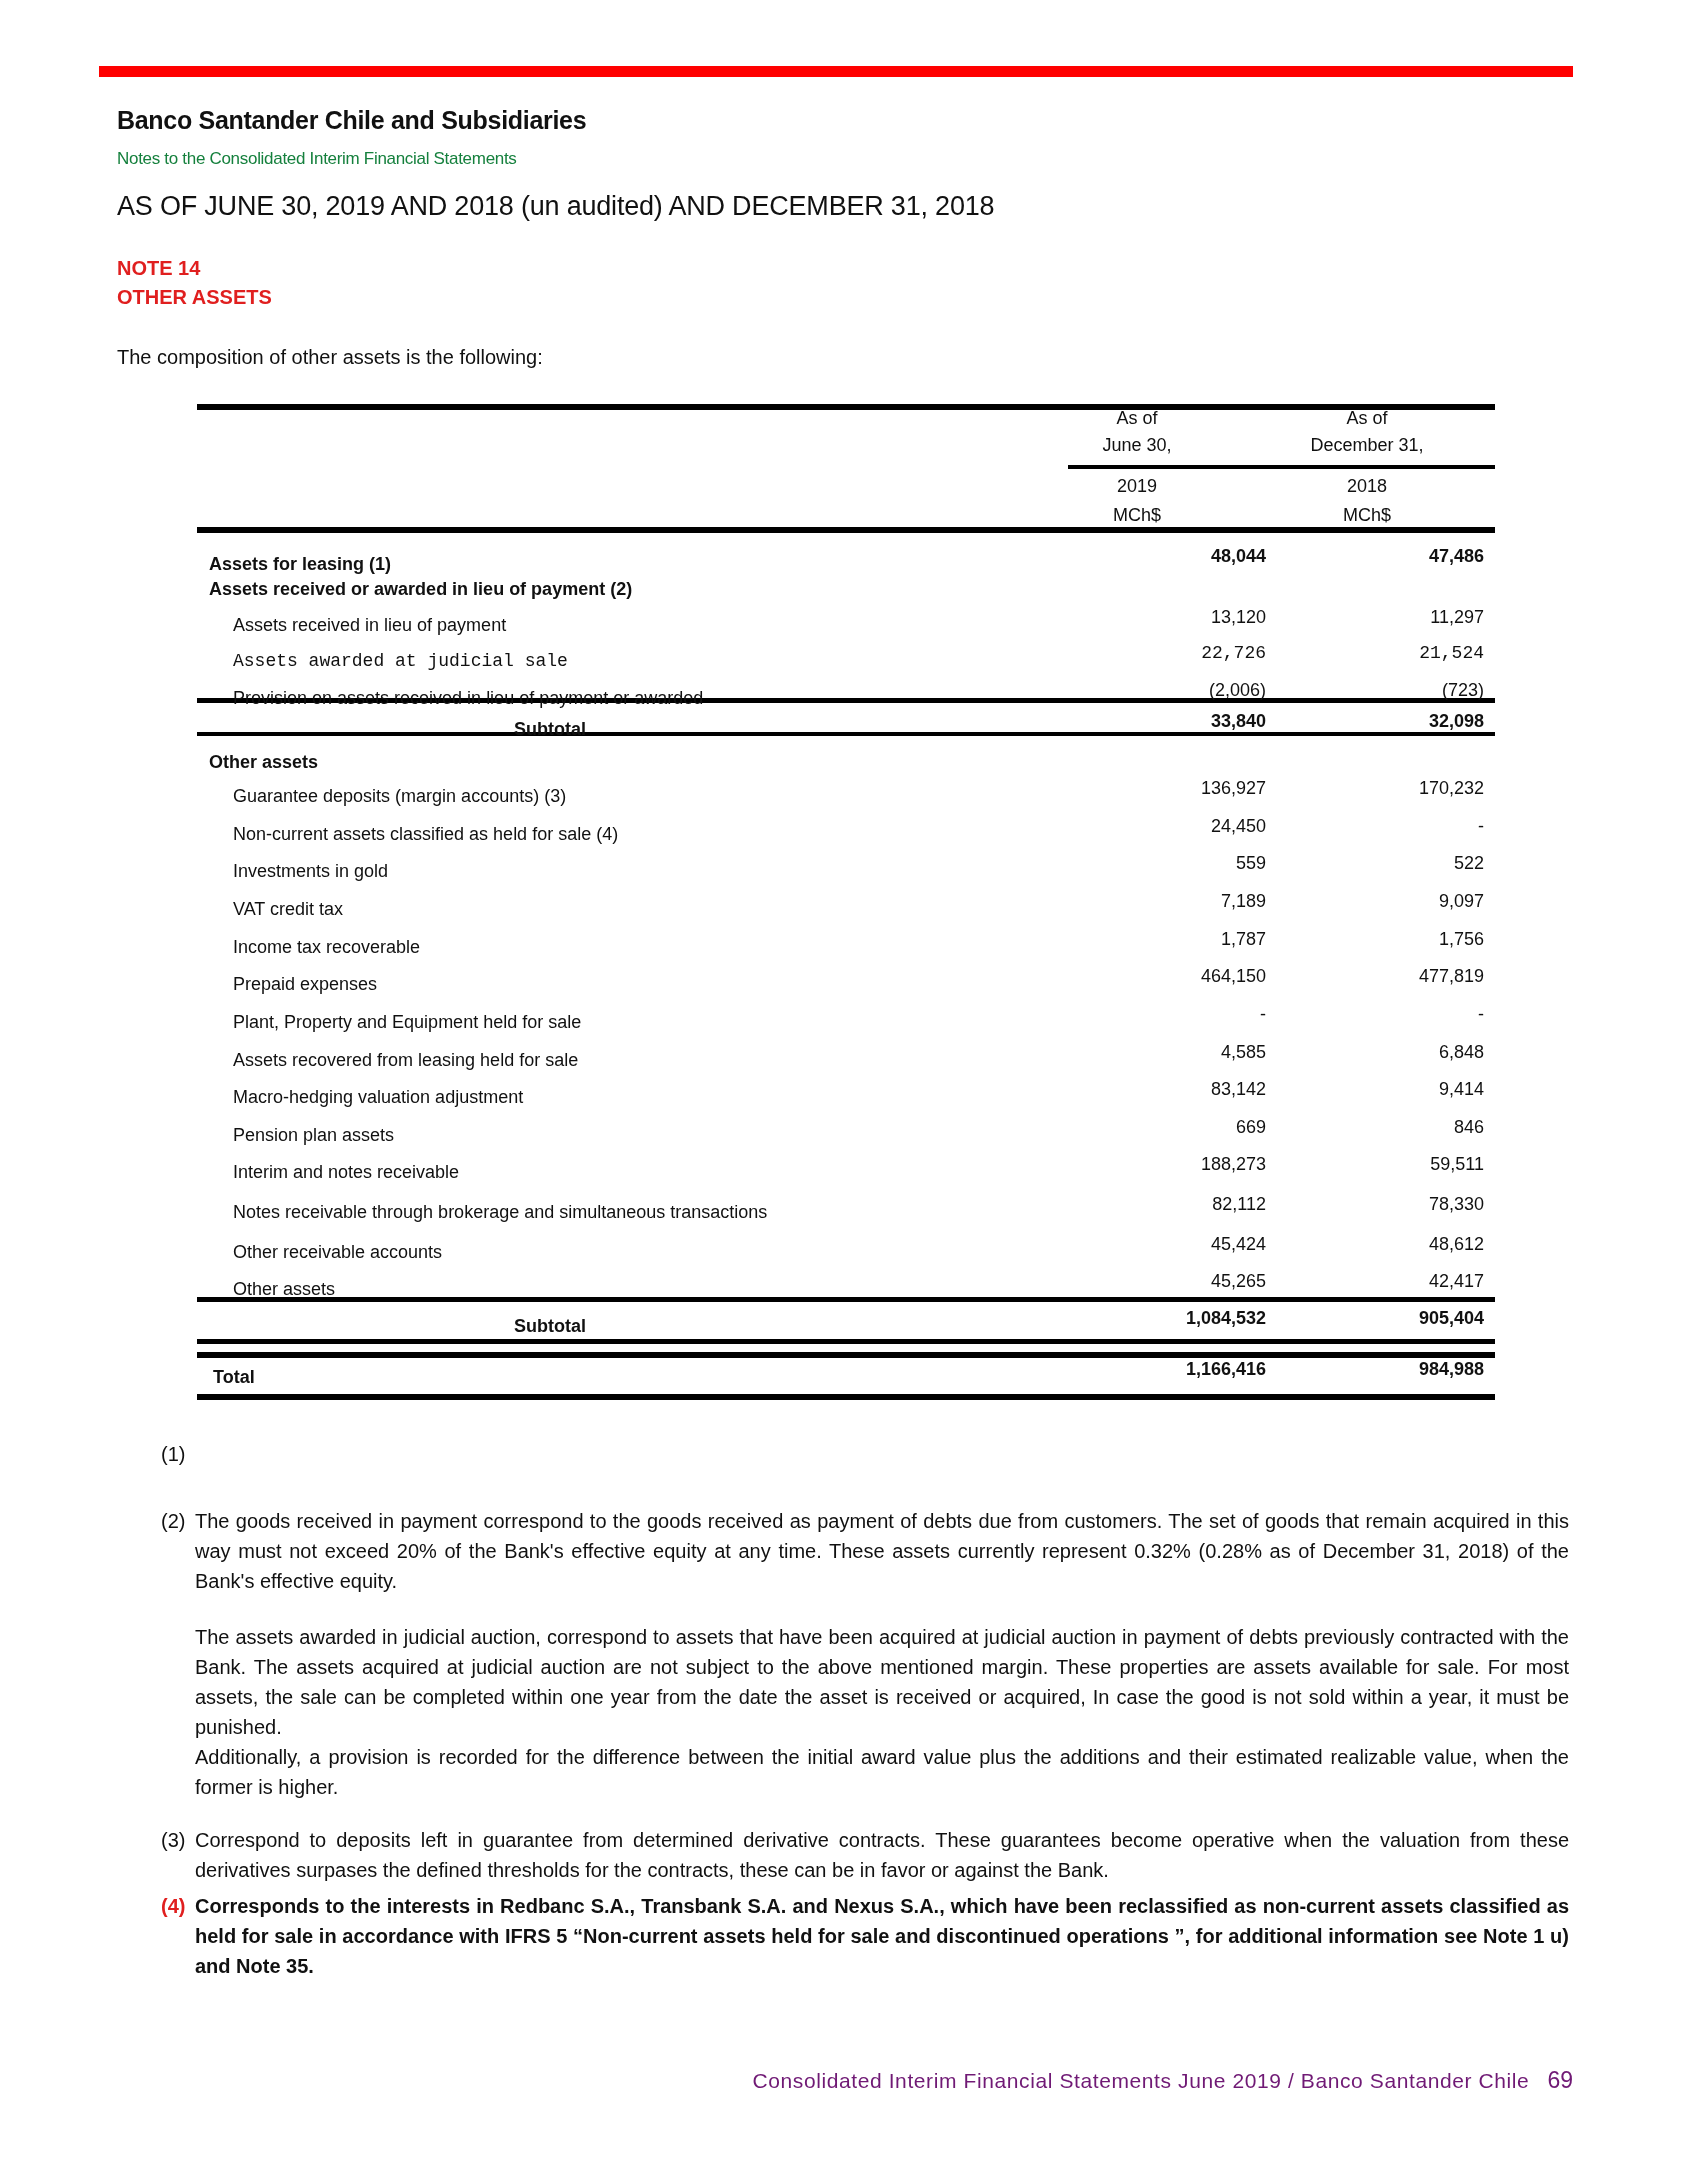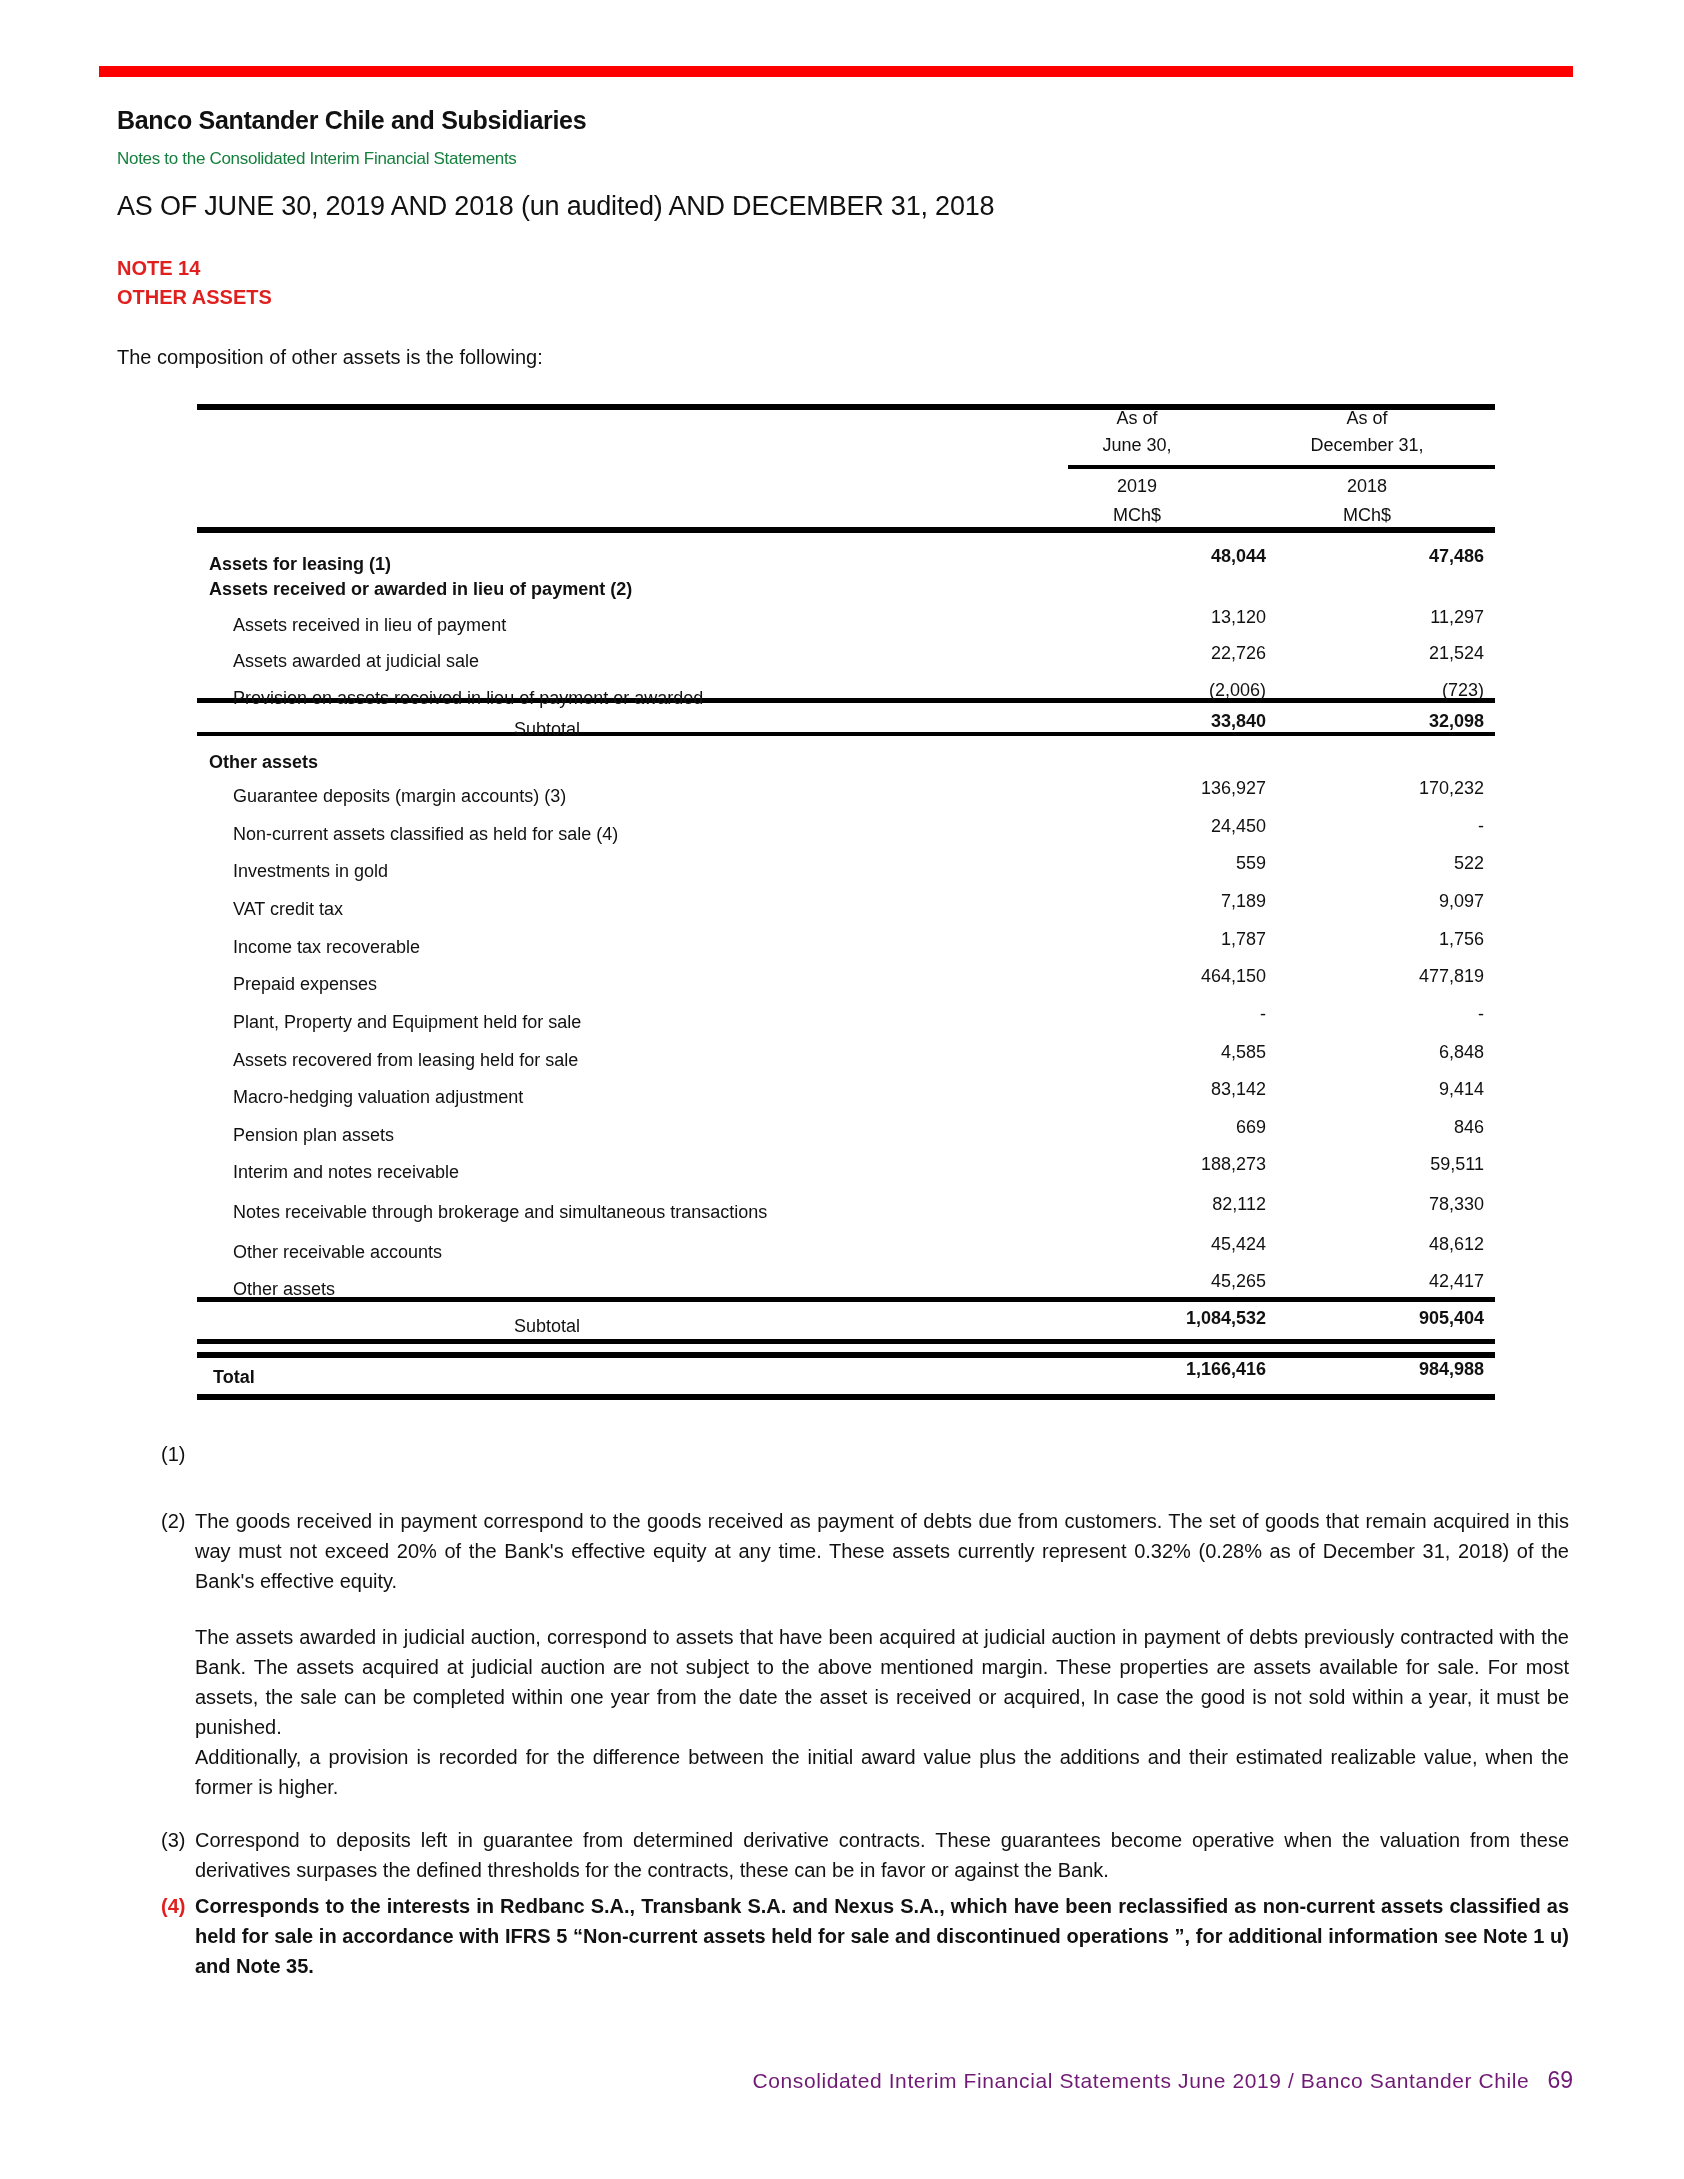--- a/index.html
+++ b/index.html
@@ -19,21 +19,21 @@
   
   .tbl { position: absolute; left: 197px; top: 404px; width: 1298px; }
   .rule-thick { position: absolute; left: 0; width: 1298px; height: 6px; background: #000; }
   .rule-col { position: absolute; height: 4px; background: #000; }
   .hdr { position: absolute; font-size: 18px; font-weight: normal; text-align: center; width: 178px; }
   .row { position: absolute; left: 0; width: 1298px; height: 30px; font-size: 18px; }
   .row .lbl { position: absolute; top: 6px; white-space: nowrap; }
   .row .lbl.bold { font-weight: bold; }
   .row .lbl.indent { left: 36px; }
   .row .lbl.flush { left: 12px; }
-  .row .lbl.center { left: 317px; font-weight: normal; }
+  .row .lbl.center { left: 317px; font-weight: bold; }
   .row .v1, .row .v2 { position: absolute; top: -2px; text-align: right; width: 158px; }
   .row .v1 { left: 911px; }
   .row .v2 { left: 1129px; }
   .row.bold .v1, .row.bold .v2 { font-weight: bold; }
 
   
   .fn { position: absolute; left: 195px; width: 1374px; font-size: 20px; line-height: 30px; text-align: justify; color: #111; }
   .fn .mark { position: absolute; left: -34px; top: 0; }
   .fn.bold { font-weight: bold; }
   .fn .mark.red { color: #e01f1f; font-weight: bold; }
@@ -87,21 +87,21 @@
       <div class="row bold" style="top: 169px;">
         <span class="lbl bold flush">Assets received or awarded in lieu of payment (2)</span>
         <span class="v1"></span>
         <span class="v2"></span>
       </div>
       <div class="row" style="top: 205px;">
         <span class="lbl indent">Assets received in lieu of payment</span>
         <span class="v1">13,120</span>
         <span class="v2">11,297</span>
       </div>
-      <div class="row" style="top: 241px;">
+      <div class="row" style="top: 241px; font-family: Liberation Mono, monospace;">
         <span class="lbl indent">Assets awarded at judicial sale</span>
         <span class="v1">22,726</span>
         <span class="v2">21,524</span>
       </div>
       <div class="row" style="top: 278px;">
         <span class="lbl indent">Provision on assets received in lieu of payment or awarded</span>
         <span class="v1">(2,006)</span>
         <span class="v2">(723)</span>
       </div>
       <div class="row bold" style="top: 309px;">

